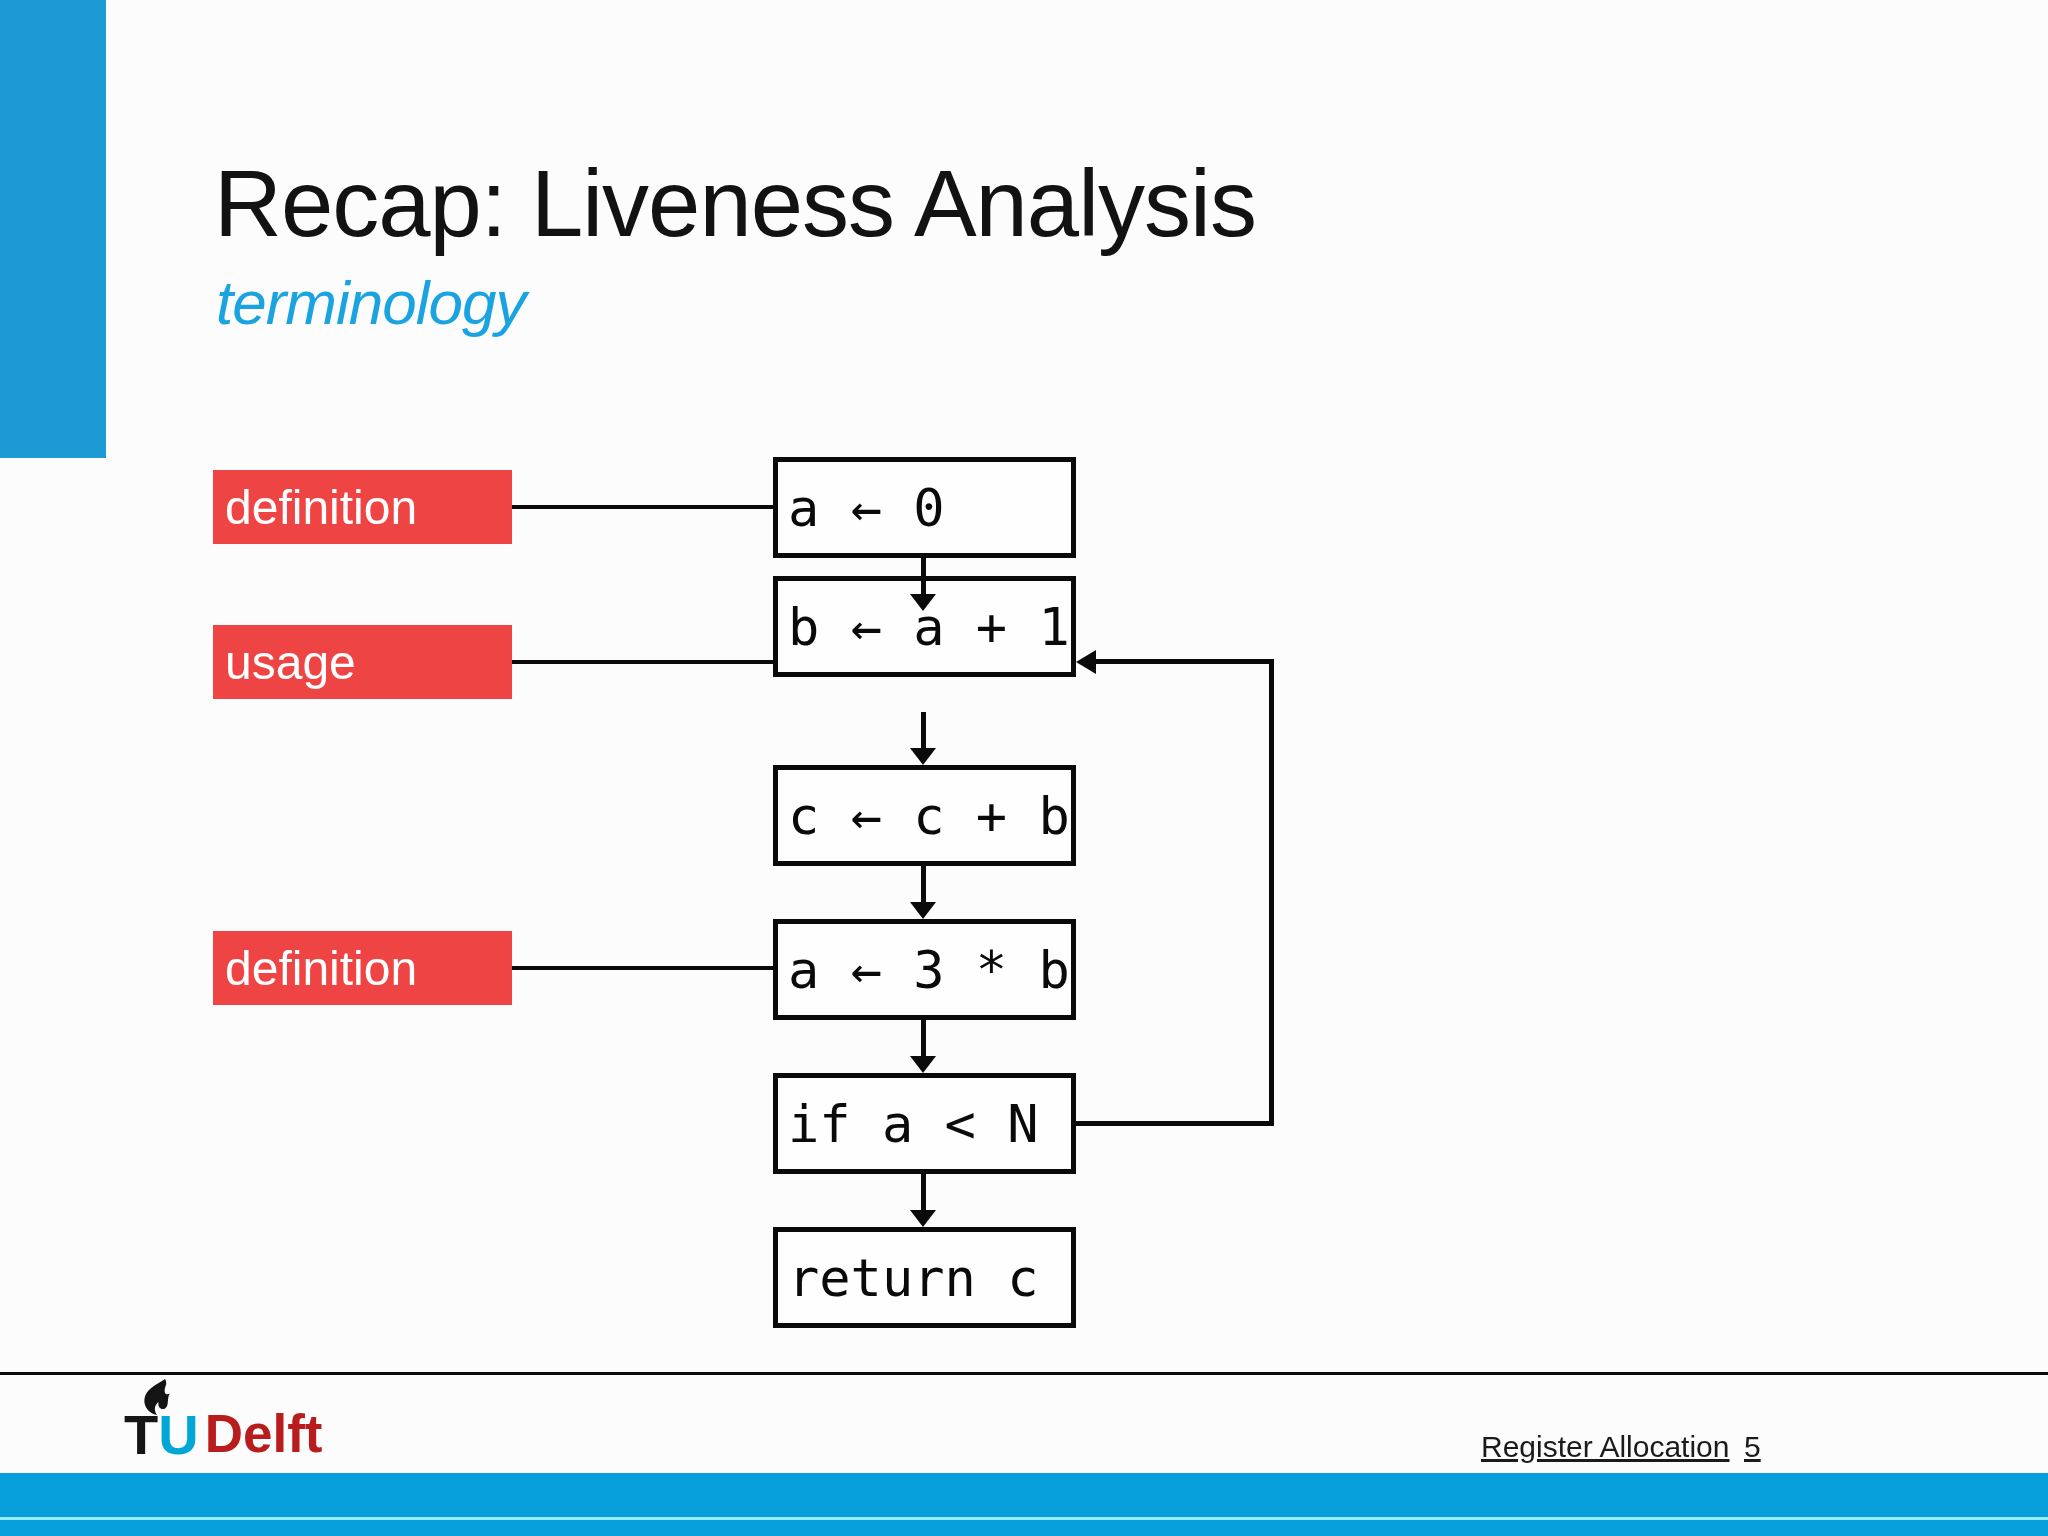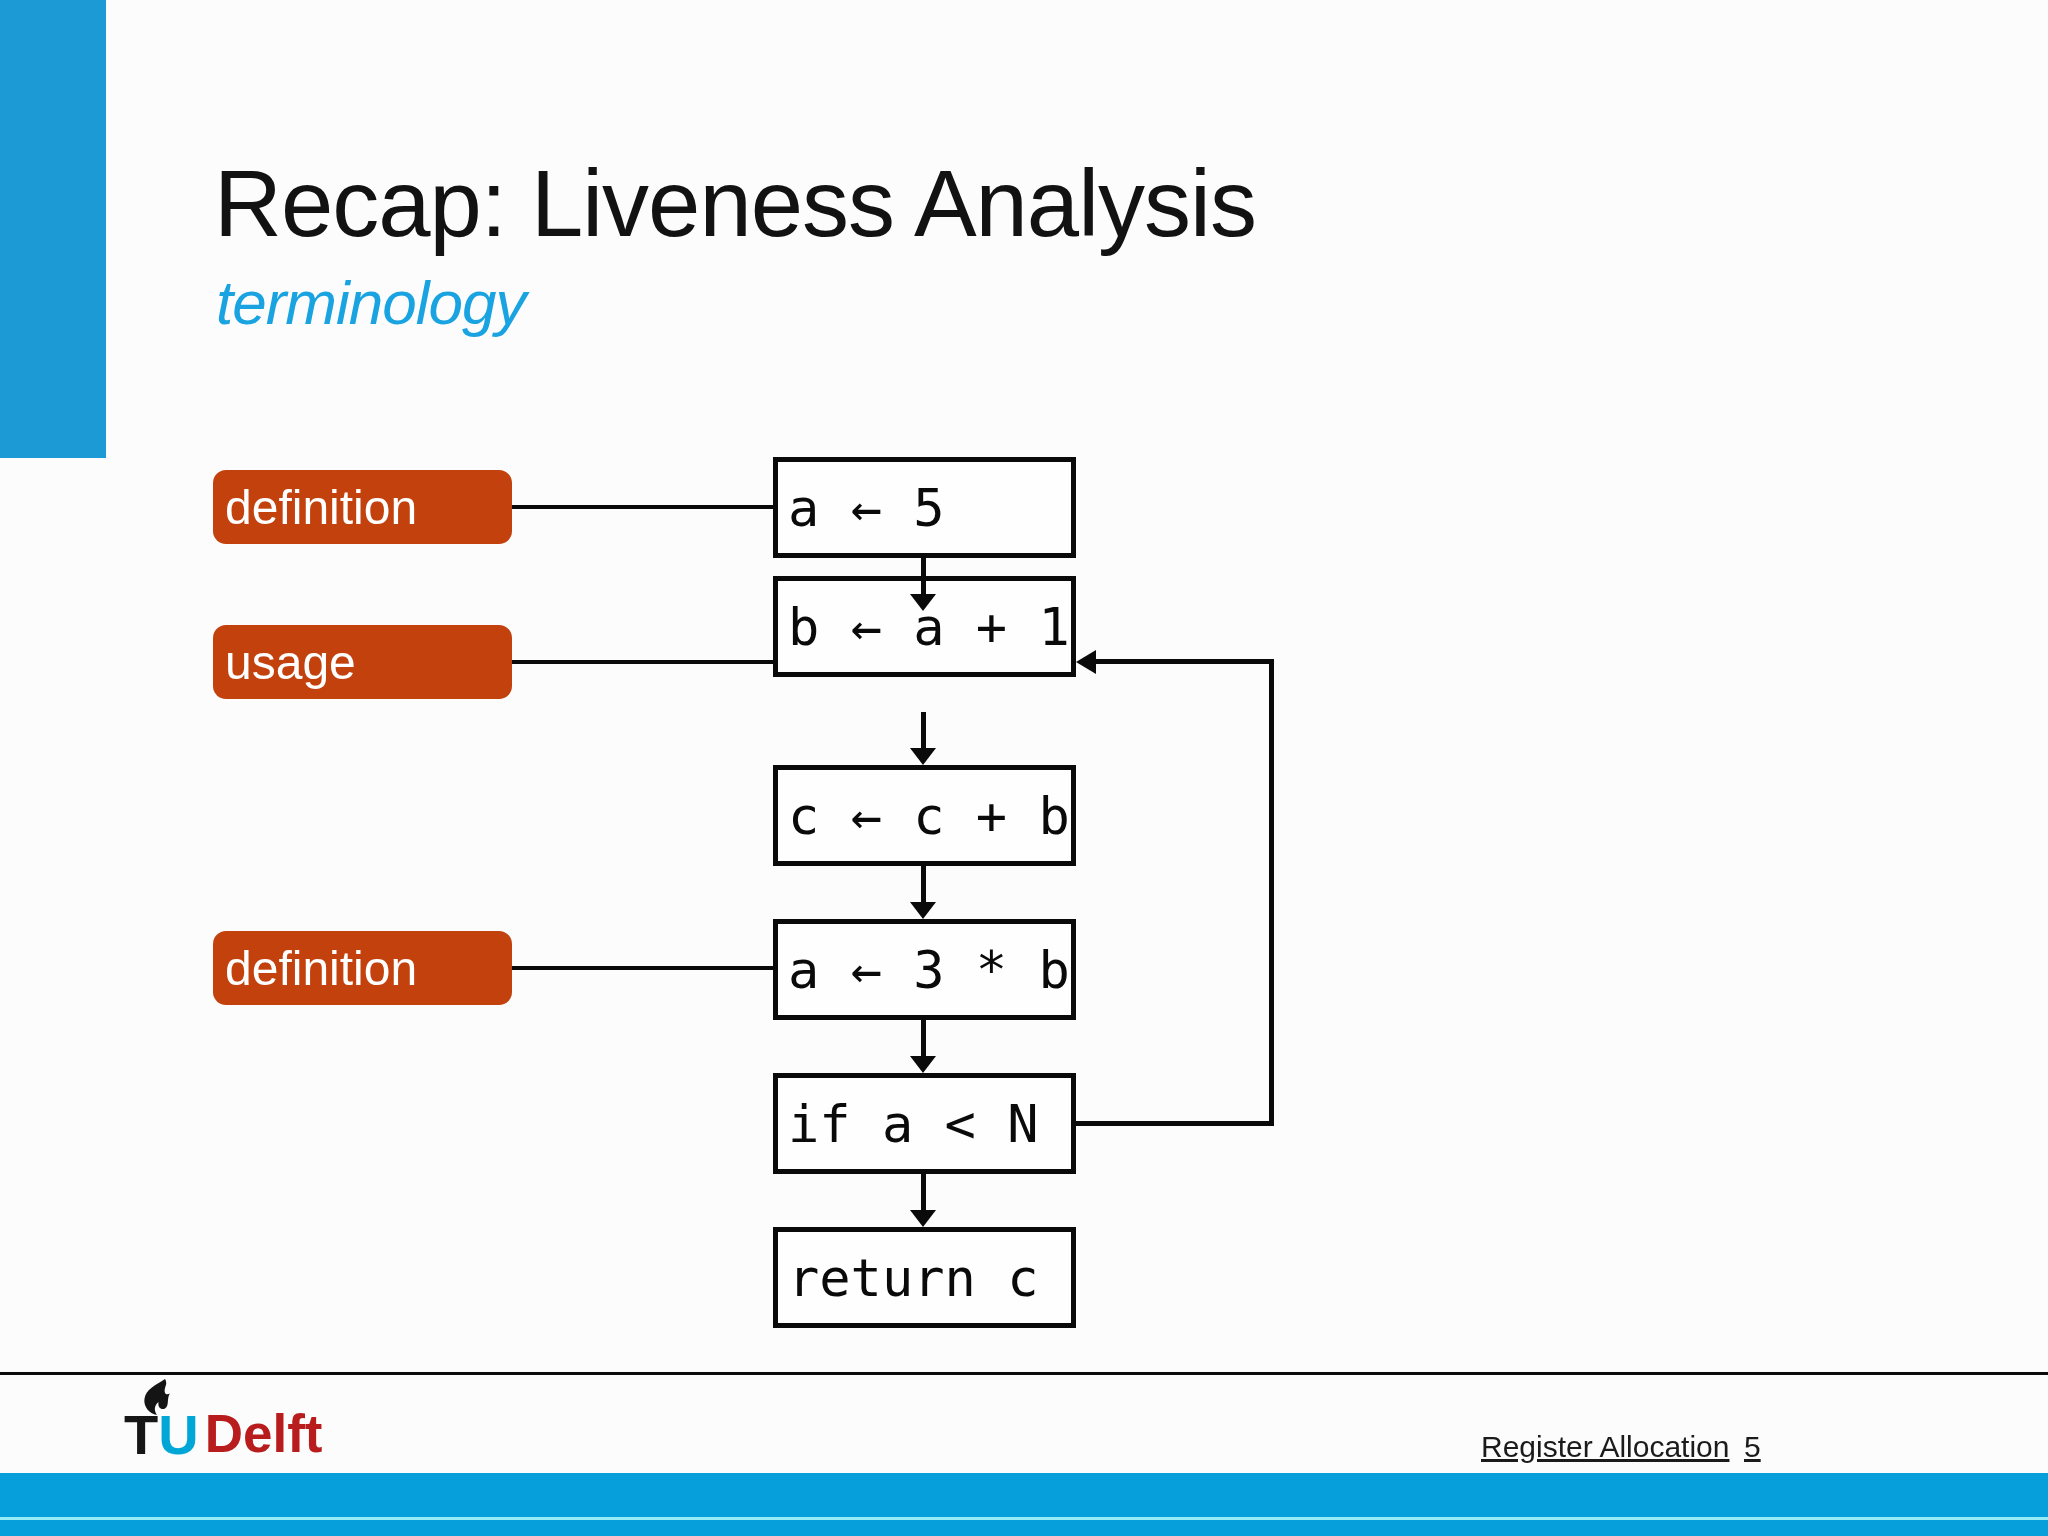--- a/index.html
+++ b/index.html
@@ -4,22 +4,22 @@
 <style>
   html,body{margin:0;padding:0;background:#666;}
   .slide{
     position:relative;width:2048px;height:1536px;background:#fcfcfc;
     overflow:hidden;font-family:"Liberation Sans",sans-serif;
   }
   .accent-bar{position:absolute;left:0;top:0;width:106px;height:458px;background:#1b9ad5;}
   .title{position:absolute;left:214px;top:157px;font-size:94px;letter-spacing:-1px;color:#121212;line-height:1;white-space:nowrap;}
   .subtitle{position:absolute;left:216px;top:272px;font-size:62px;letter-spacing:-1px;color:#1aa3e1;line-height:1;white-space:nowrap;font-style:italic;}
 
-  .label-box{position:absolute;left:213px;width:299px;height:74px;background:#c2410c;color:#fff;
-    font-size:48px;display:flex;align-items:center;padding-left:12px;box-sizing:border-box;border-radius:13px;}
+  .label-box{position:absolute;left:213px;width:299px;height:74px;background:#ef4444;color:#fff;
+    font-size:48px;display:flex;align-items:center;padding-left:12px;box-sizing:border-box;}
   .connector{position:absolute;left:512px;width:263px;height:4px;background:#0a0a0a;}
 
   .code-box{position:absolute;left:773px;width:303px;height:101px;background:#fefefe;border:5px solid #0a0a0a;
     box-sizing:border-box;font-family:"DejaVu Sans Mono","Liberation Mono",monospace;font-size:52px;color:#0a0a0a;
     display:flex;align-items:center;padding-left:10px;white-space:pre;}
 
   .vline{position:absolute;left:921px;width:5px;background:#0a0a0a;}
   .arrow-down{position:absolute;left:910px;width:0;height:0;
     border-left:13px solid transparent;border-right:13px solid transparent;border-top:17px solid #0a0a0a;}
   .loop-seg{position:absolute;background:#0a0a0a;}
@@ -56,21 +56,21 @@
     <span>usage</span>
   </div>
   <div class="label-box" style="top:931px">
     <span>definition</span>
   </div>
 
   <div class="connector" style="top:505px"></div>
   <div class="connector" style="top:660px"></div>
   <div class="connector" style="top:966px"></div>
 
-  <div class="code-box" style="top:457px"><span>a ← 5</span></div>
+  <div class="code-box" style="top:457px"><span>a ← 0</span></div>
   <div class="code-box" style="top:576px"><span>b ← a + 1</span></div>
   <div class="code-box" style="top:765px"><span>c ← c + b</span></div>
   <div class="code-box" style="top:919px"><span>a ← 3 * b</span></div>
   <div class="code-box" style="top:1227px"><span>return c</span></div>
   <div class="code-box" style="top:1073px"><span>if a &lt; N</span></div>
 
   <div class="vline" style="top:558px;height:37px"></div>
   <div class="arrow-down" style="top:594px"></div>
   <div class="vline" style="top:712px;height:37px"></div>
   <div class="arrow-down" style="top:748px"></div>

